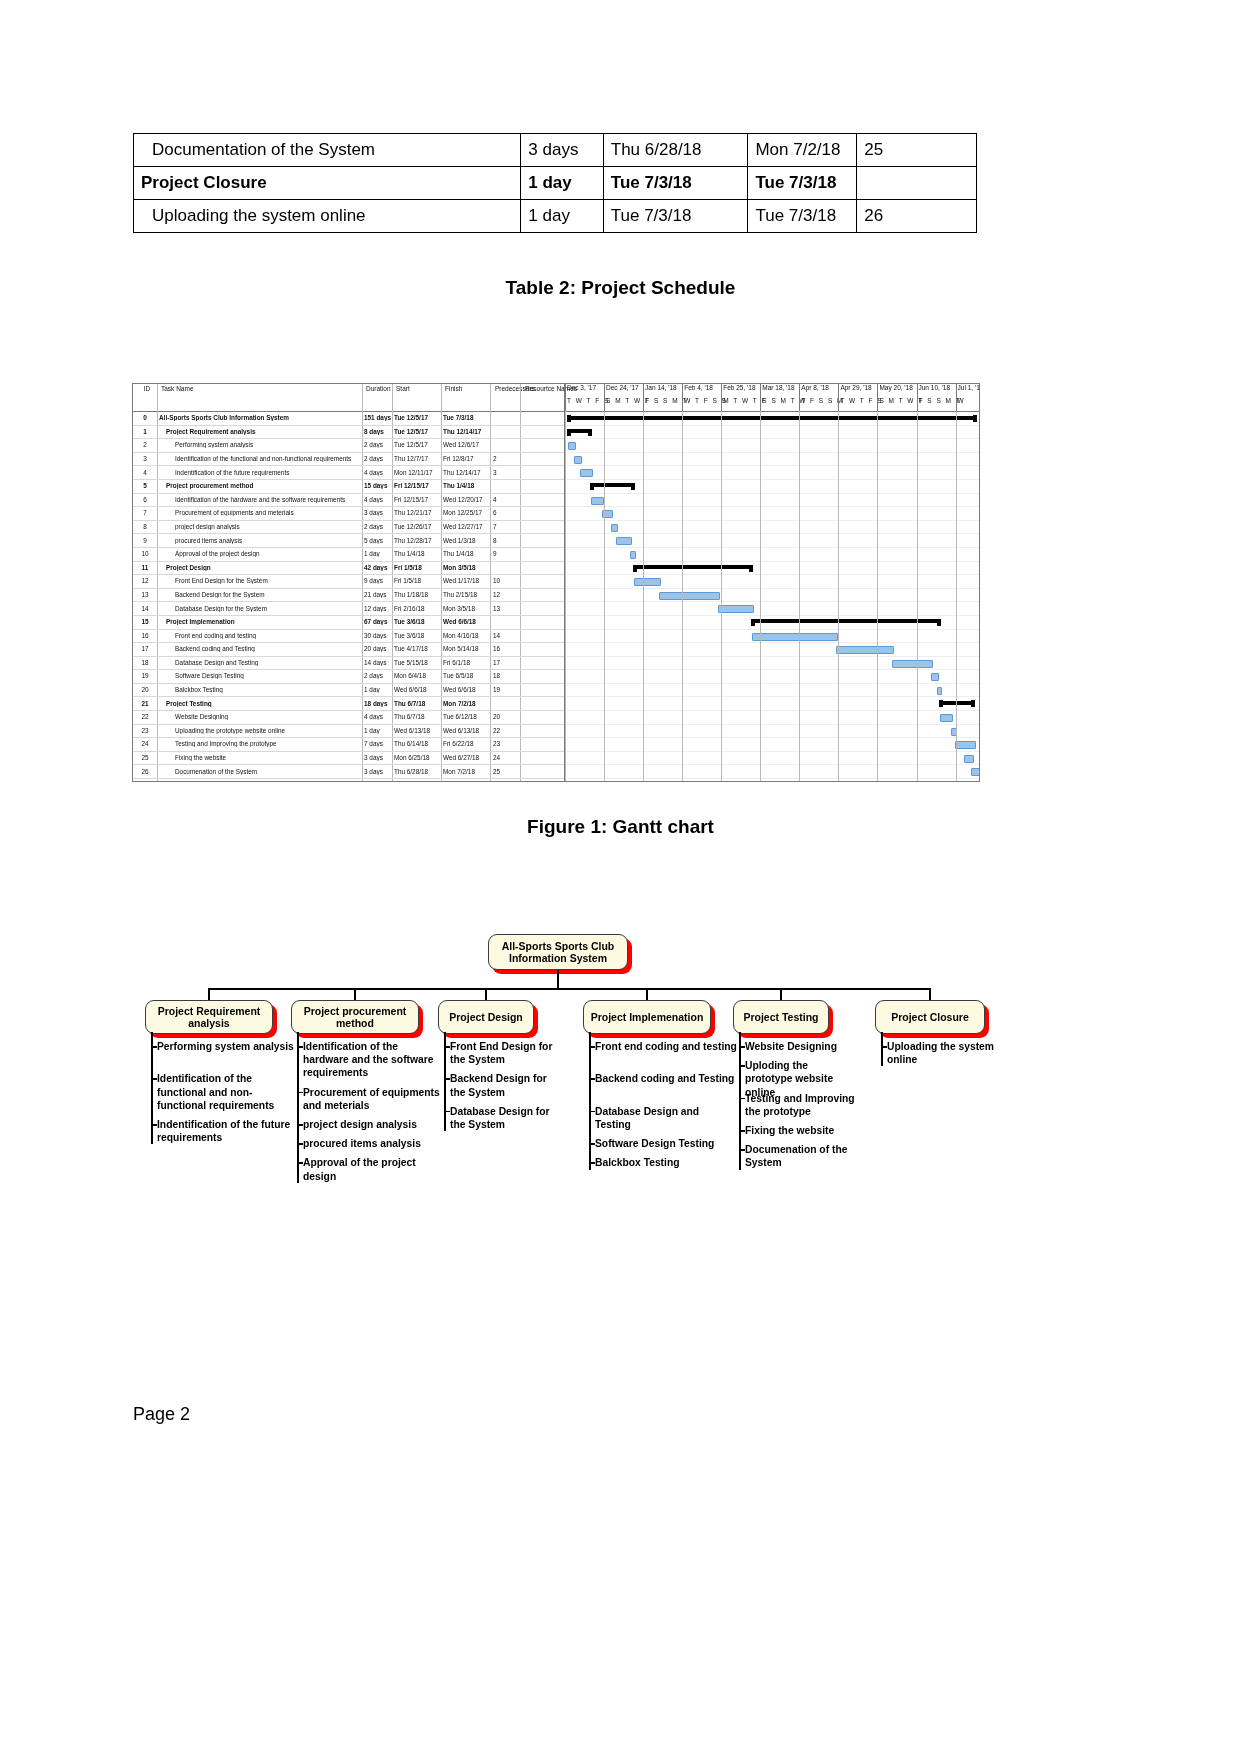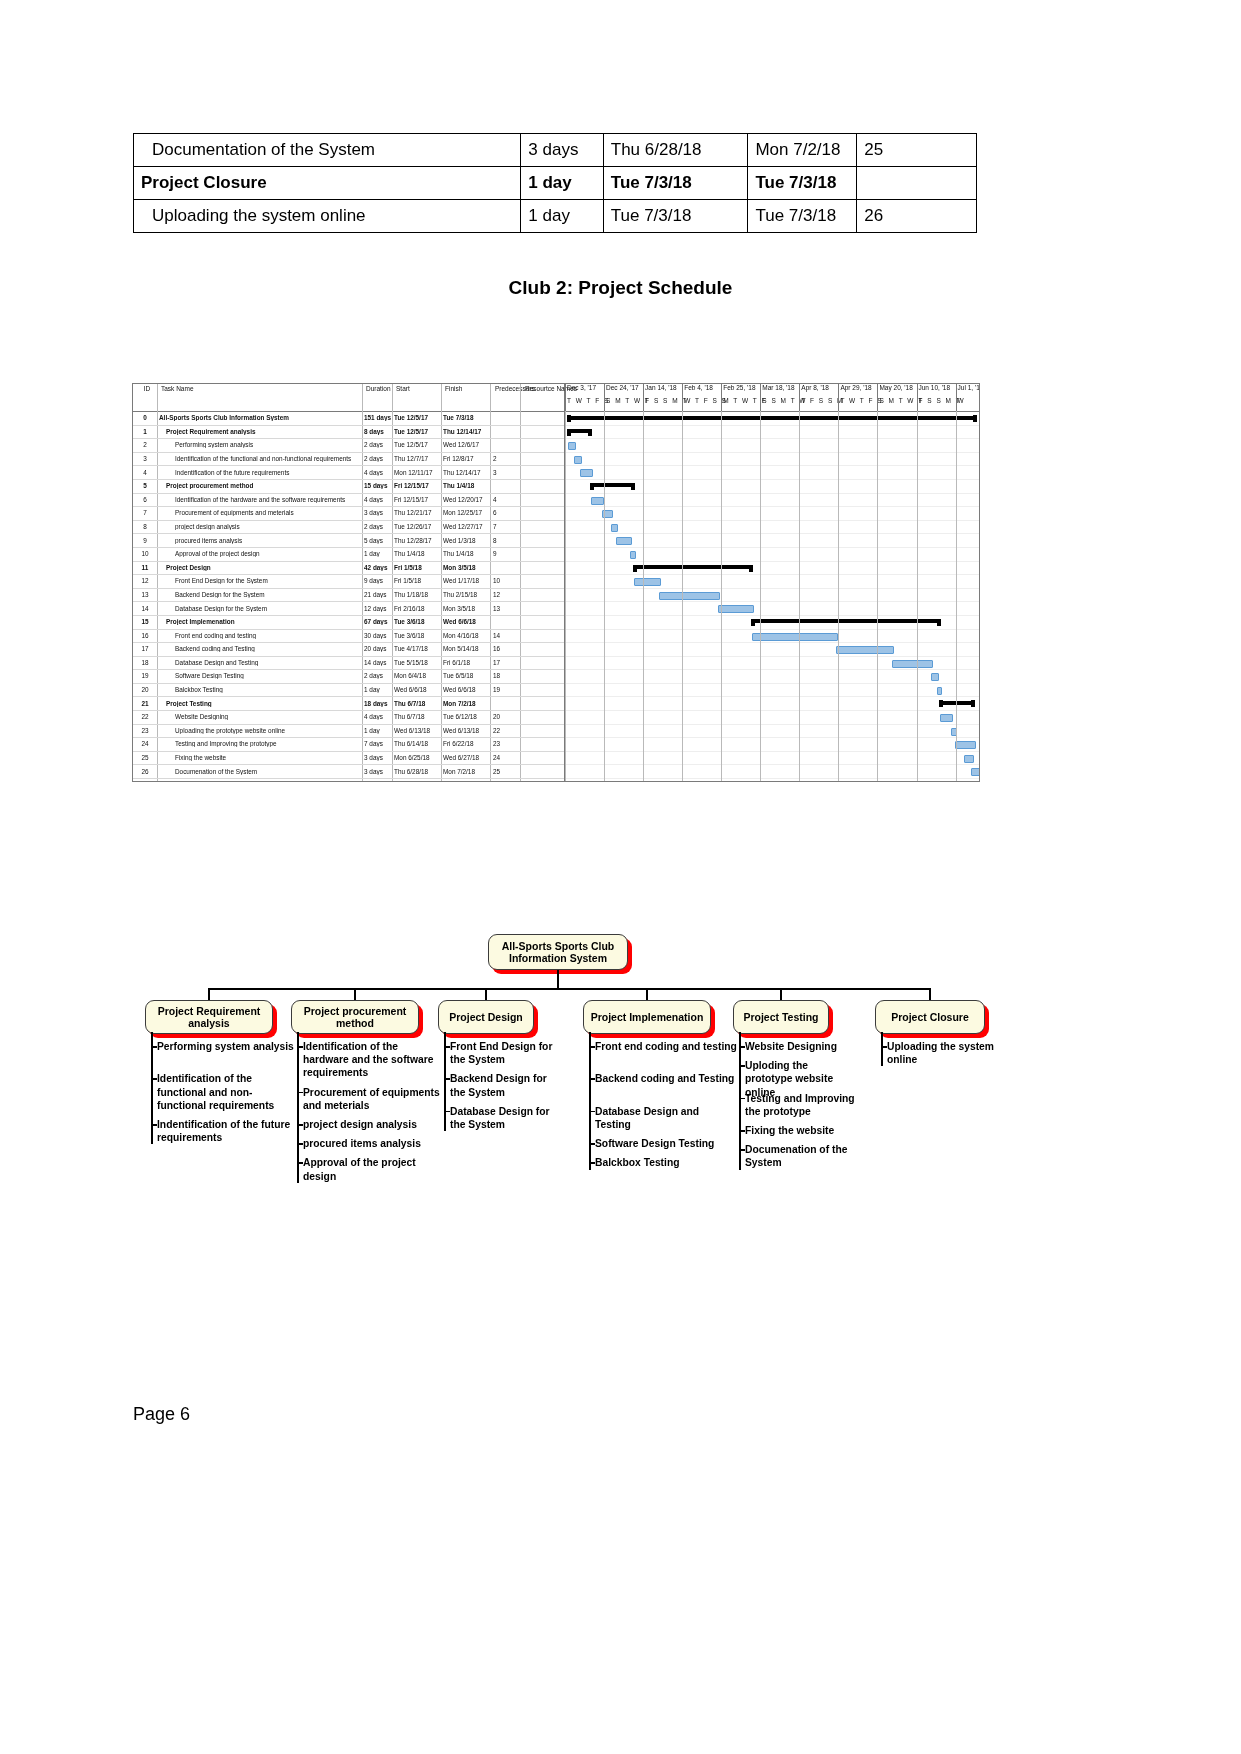--- a/index.html
+++ b/index.html
@@ -172,21 +172,21 @@
         <tr>
           <td class="c-name indent">Uploading the system online</td>
           <td class="c-dur">1 day</td>
           <td class="c-start">Tue 7/3/18</td>
           <td class="c-finish">Tue 7/3/18</td>
           <td class="c-pred">26</td>
         </tr>
       </tbody>
   </table>
 
-  <div class="caption" id="cap-table2">Club 2: Project Schedule</div>
+  <div class="caption" id="cap-table2">Table 2: Project Schedule</div>
 
   <div class="gantt">
     <div class="gantt-grid">
       <div class="g-left">
         <div class="g-head">
           <span class="hc c-id" style="left:0;width:24px;">ID</span>
           <span class="hc" style="left:26px;">Task Name</span>
           <span class="hc" style="left:231px;">Duration</span>
           <span class="hc" style="left:261px;">Start</span>
           <span class="hc" style="left:310px;">Finish</span>
@@ -582,20 +582,21 @@
           <div class="g-vline" style="left: 47.1698%; top: 27px;"></div>
           <div class="g-vline" style="left: 56.6038%; top: 27px;"></div>
           <div class="g-vline" style="left: 66.0377%; top: 27px;"></div>
           <div class="g-vline" style="left: 75.4717%; top: 27px;"></div>
           <div class="g-vline" style="left: 84.9057%; top: 27px;"></div>
           <div class="g-vline" style="left: 94.3396%; top: 27px;"></div>
         </div>
     </div>
   </div>
 
+  <div class="caption" id="cap-fig1">Figure 1: Gantt chart</div>
 
   <div class="wbs">
     <div class="node root" id="wbs-root" style="left:355px; top:22px; width:140px; height:36px;">All-Sports Sports Club Information System</div>
     <div class="connector vline" style="left:424px; top:58px; height:18px;"></div>
     <div class="connector hline" id="wbs-trunk" style="left: 76px; top: 76px; width: 721px;"></div>
     <div id="wbs-branches">
         <div class="connector vline" style="left: 75.2px; top: 76px; height: 12px;"></div>
         <div class="node" style="left: 12px; top: 88px; width: 128px; height: 34px;">Project Requirement analysis</div>
         <div class="leaf" style="left: 18px; top: 128px; width: 148px;">Performing system analysis</div>
         <div class="leaf" style="left: 18px; top: 160.4px; width: 148px;">Identification of the functional and non-functional requirements</div>
@@ -632,14 +633,14 @@
         <div class="leaf" style="left: 606px; top: 231.2px; width: 116px;">Documenation of the System</div>
         <div class="leafstem" style="left: 606px; top: 120px; height: 137.6px;"></div>
         <div class="connector vline" style="left: 796.2px; top: 76px; height: 12px;"></div>
         <div class="node" style="left: 742px; top: 88px; width: 110px; height: 34px;">Project Closure</div>
         <div class="leaf" style="left: 748px; top: 128px; width: 130px;">Uploading the system online</div>
         <div class="leafstem" style="left: 748px; top: 120px; height: 34.4px;"></div>
       </div>
   </div>
 
 
-  <div class="pagenum">Page 6</div>
+  <div class="pagenum">Page 2</div>
 </div>
 
 </body></html>

